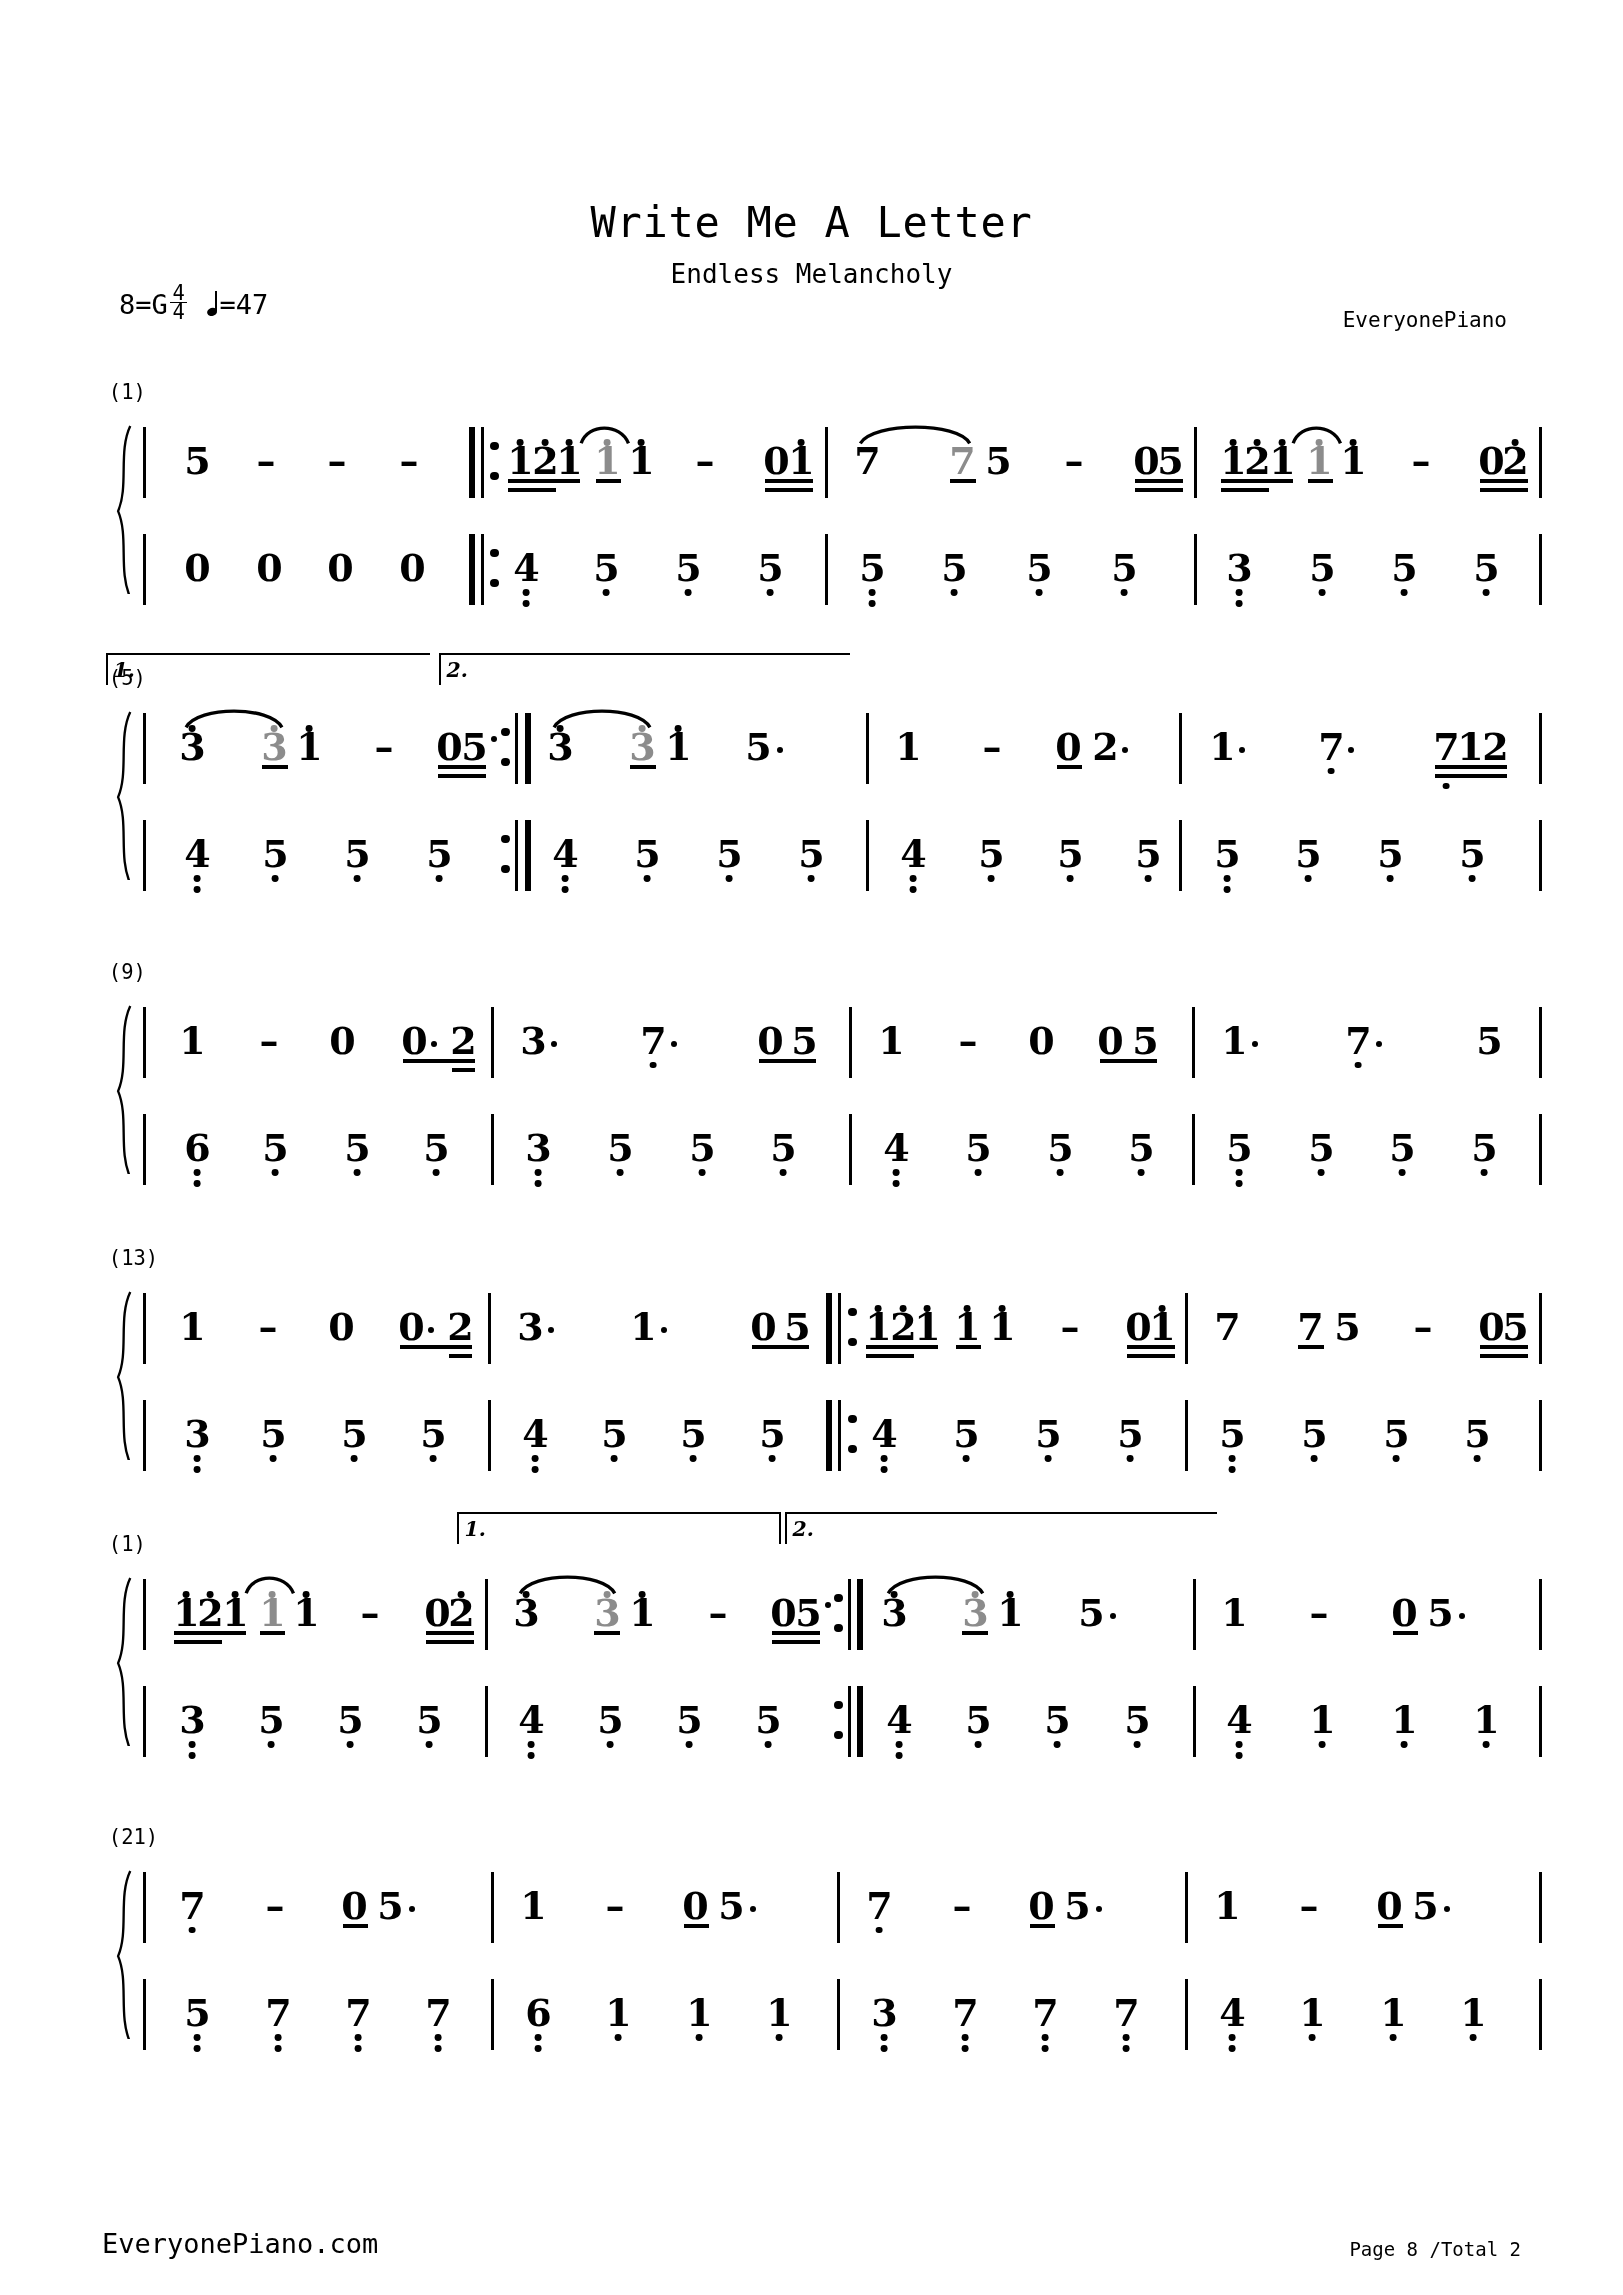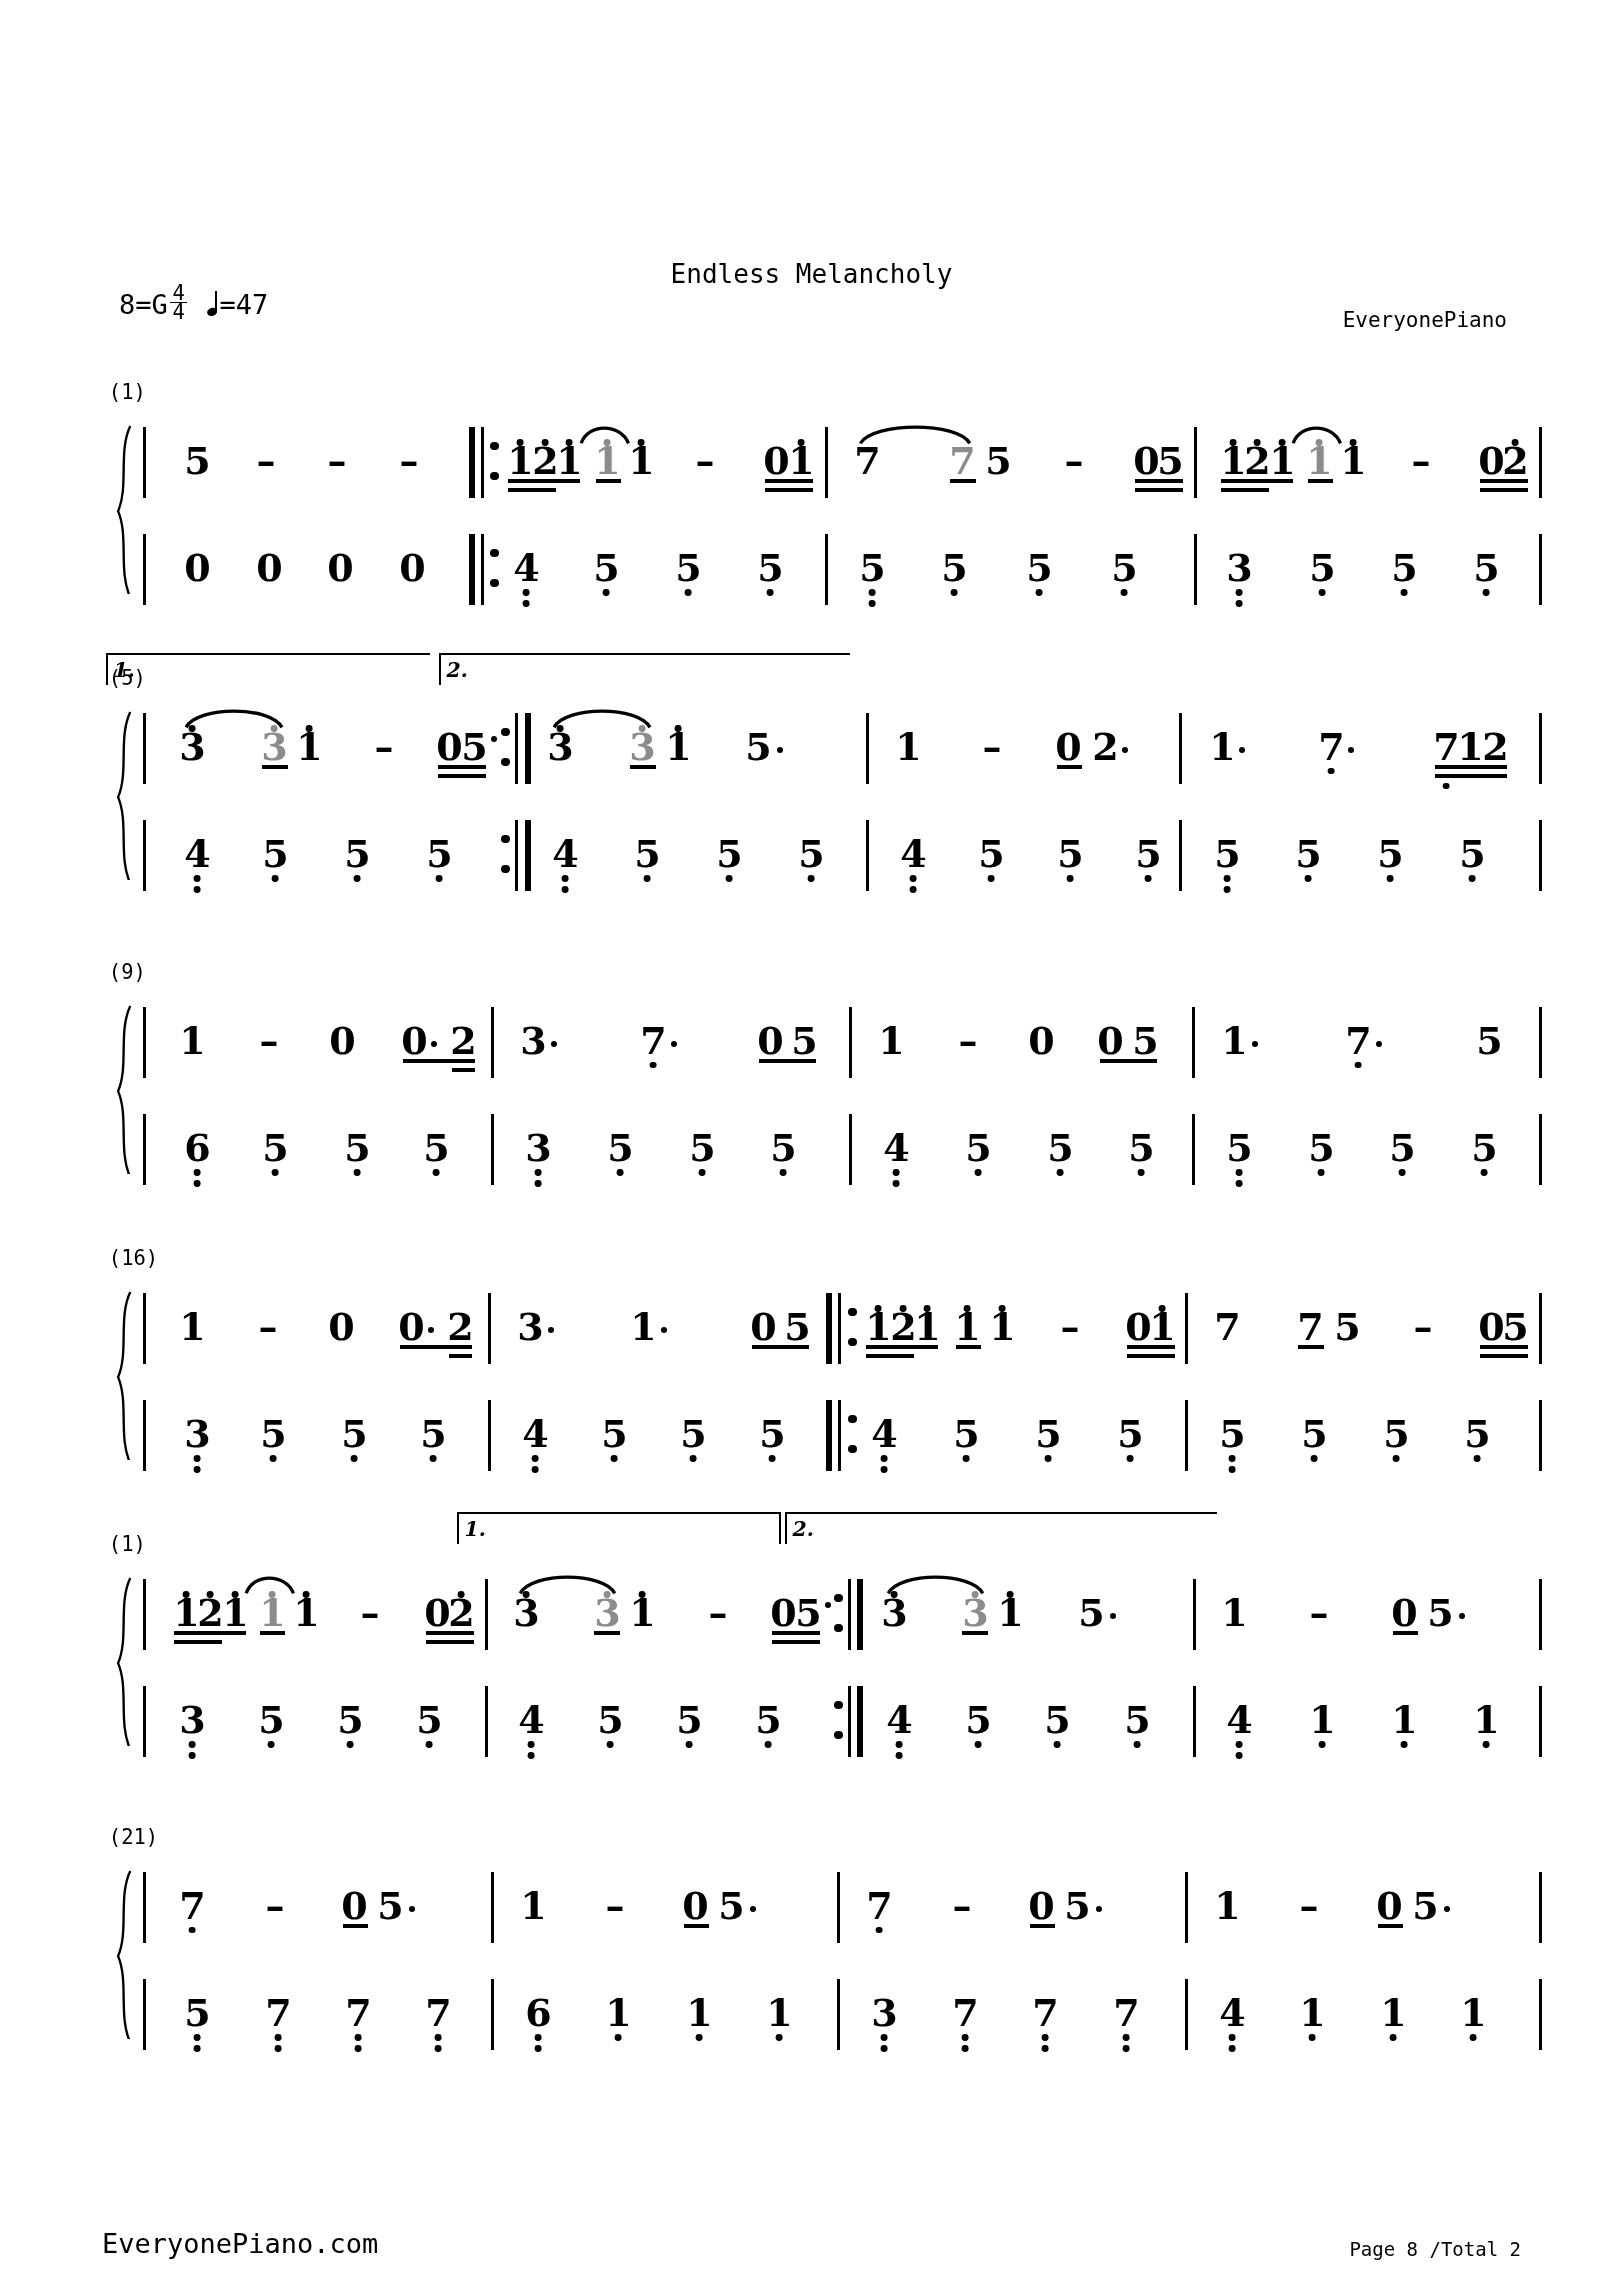--- a/index.html
+++ b/index.html
@@ -111,20 +111,21 @@
   .volta{position:absolute;border-top:2.7px solid #000;border-left:2.7px solid #000;height:30px;}
   .volta .vlab{position:absolute;left:5.5px;top:2.7px;font-size:20.5px;font-style:italic;font-weight:700;
      font-family:"DejaVu Serif", serif;}
   .volta.close{border-right:2.7px solid #000;}
 </style>
 </head>
 <body>
 
 <div class="page">
 
+  <div class="title">Write Me A Letter</div>
   <div class="subtitle">Endless Melancholy</div>
 
   <div class="keysig">
     <span>8=G</span>
     <span class="frac">
       <span class="num">4</span>
       <span class="den">4</span>
     </span>
     <span class="tempo">
       <span class="qnote"></span>
@@ -432,21 +433,21 @@
 
       <div class="note" style="left:1076px;width:41px;"><span class="n">5<em class="odot dn1" style="font-style:normal"></em><em class="odot dn2" style="font-style:normal"></em></span></div>
       <div class="note" style="left:1158px;width:41px;"><span class="n">5<em class="odot dn1" style="font-style:normal"></em></span></div>
       <div class="note" style="left:1239px;width:41px;"><span class="n">5<em class="odot dn1" style="font-style:normal"></em></span></div>
       <div class="note" style="left:1321px;width:41px;"><span class="n">5<em class="odot dn1" style="font-style:normal"></em></span></div>
       <div class="bar" style="left:1396px;"></div>
     </div>
   </div>
 
   <div class="system" style="top:1275px;">
-    <div class="meas-num">(16)</div>
+    <div class="meas-num">(13)</div>
     <div class="brace">
       <svg width="27" height="177" viewBox="0 0 40 260">
           <path d="M30 2 C12 40,28 90,12 128 C28 166,12 216,30 256" stroke="#000" stroke-width="3.5" fill="none"></path>
         </svg>
     </div>
 
     <div class="staffrow upper">
       <div class="bar sys-open" style="left:0;"></div>
 
       <div class="note" style="left:34px;width:31px;"><span class="n">1</span></div>

